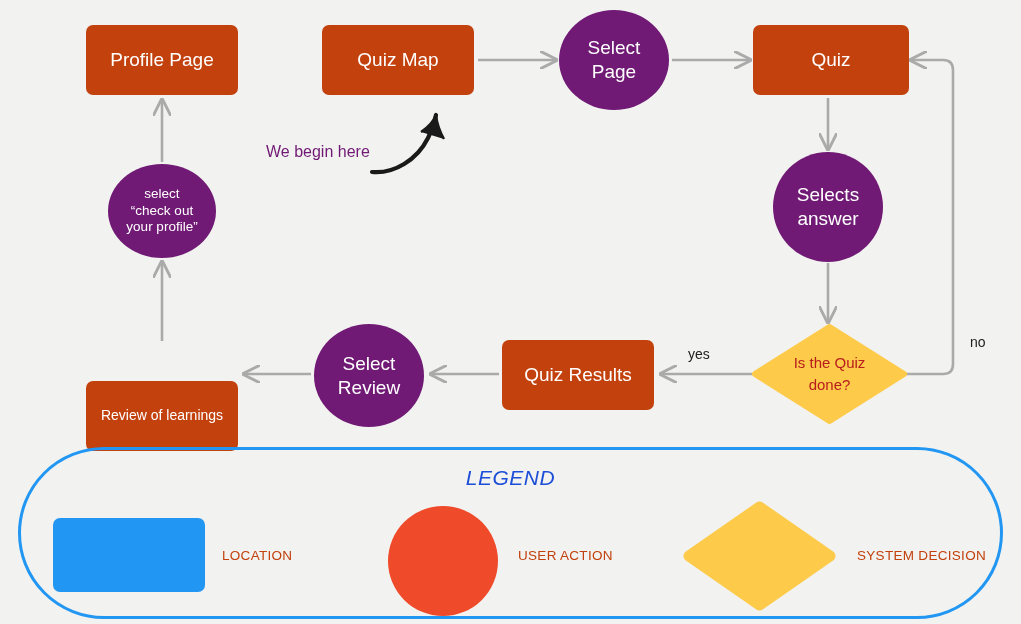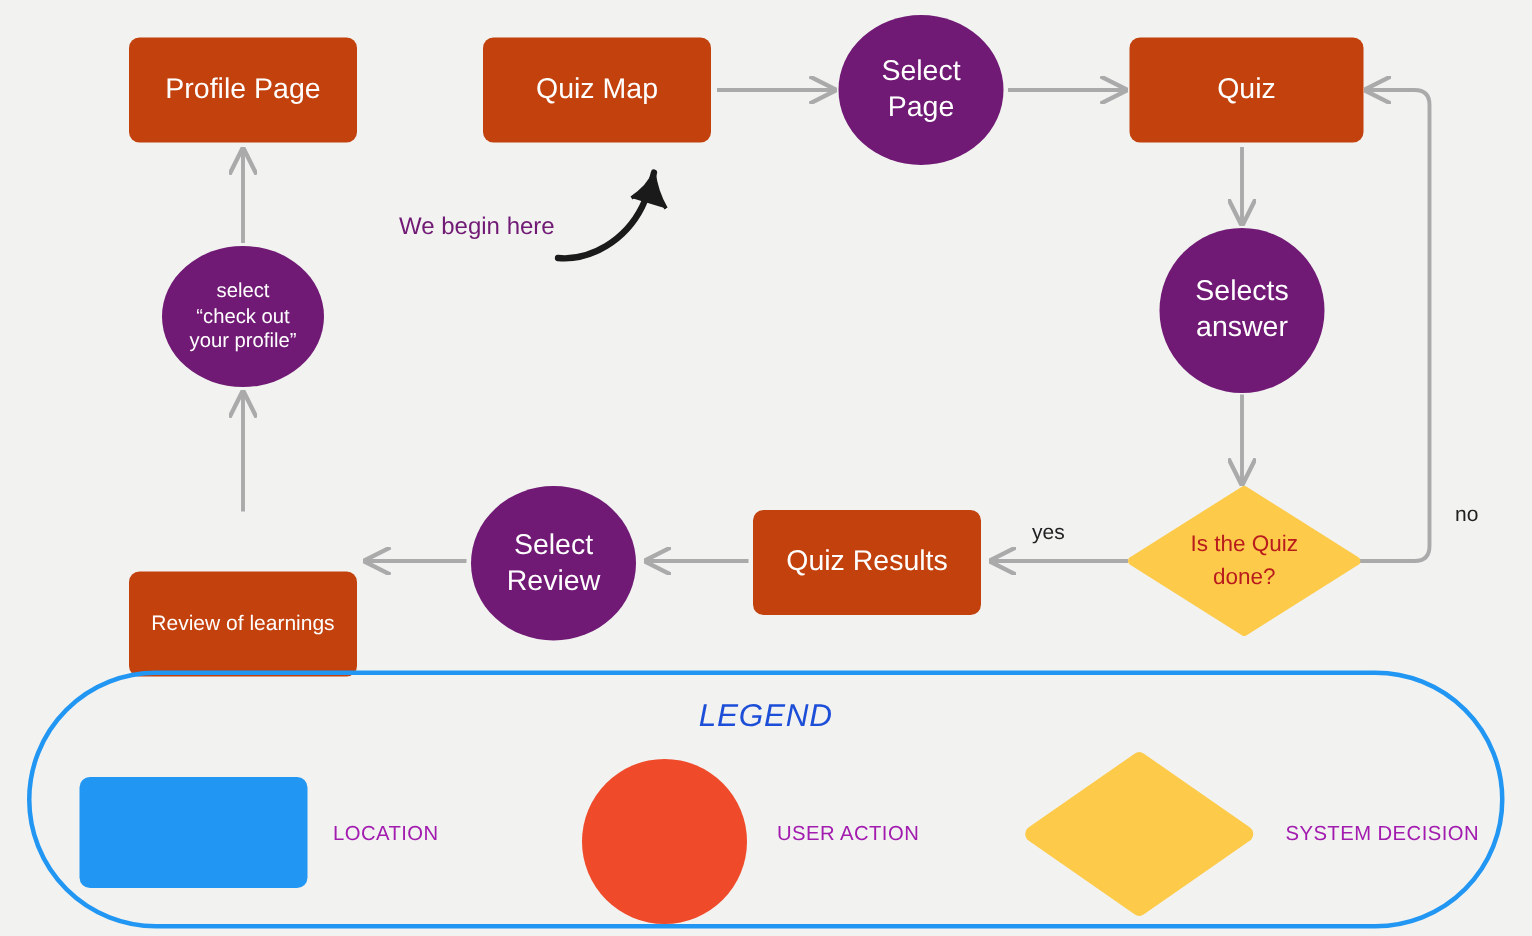--- a/index.html
+++ b/index.html
@@ -118,21 +118,21 @@
   }
   .legend-swatch-diamond {
     position: absolute;
     left: 683px;
     top: 501px;
     width: 153px;
     height: 110px;
   }
   .legend-label {
     position: absolute;
-    color: #a21caf;
+    color: #c2410c;
     font-size: 13.5px;
     letter-spacing: 0.3px;
     white-space: nowrap;
   }
   #legend-label-0 { left: 222px; top: 548px; }
   #legend-label-1 { left: 518px; top: 548px; }
   #legend-label-2 { left: 857px; top: 548px; }
 </style>
 </head>
 <body>

